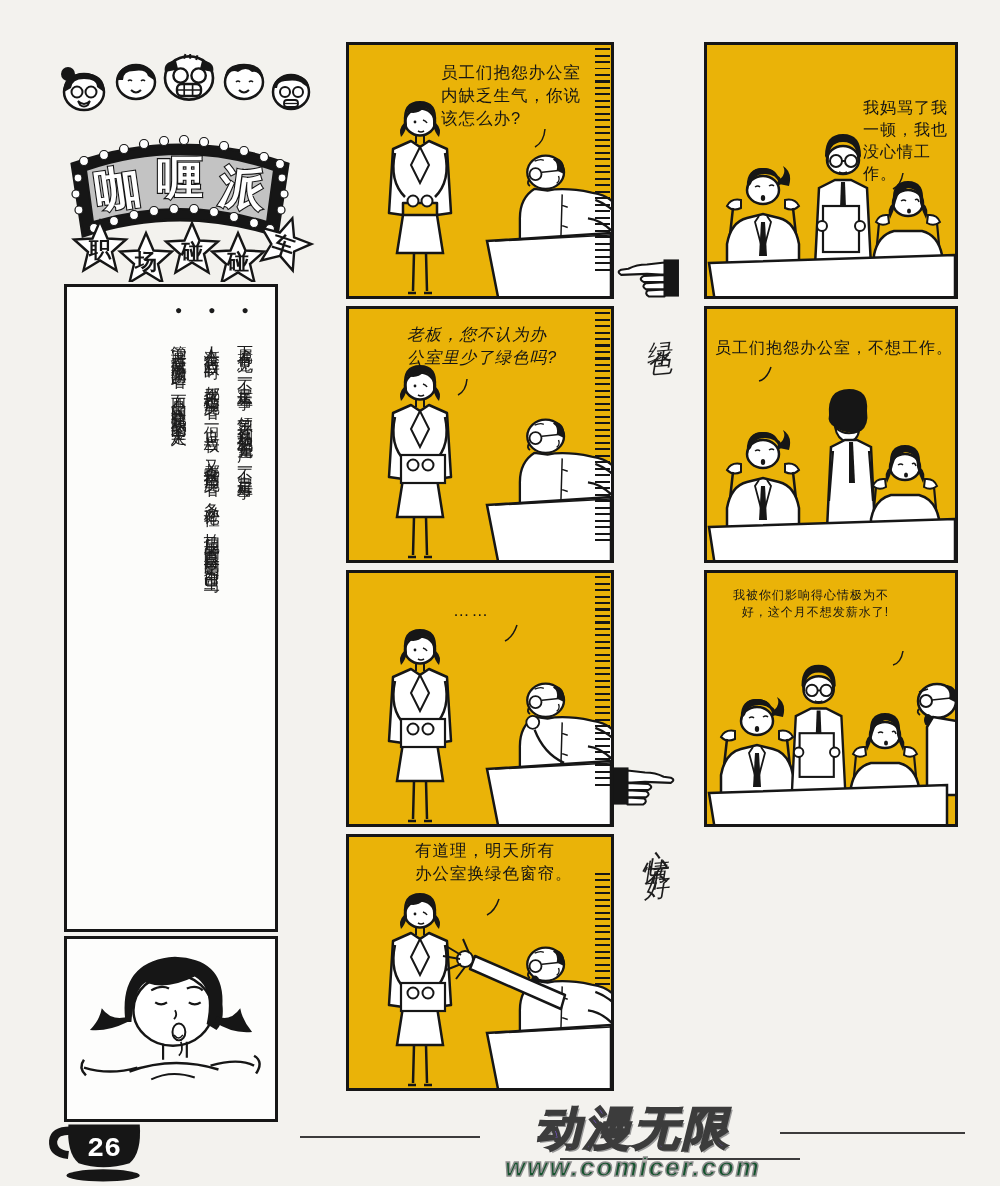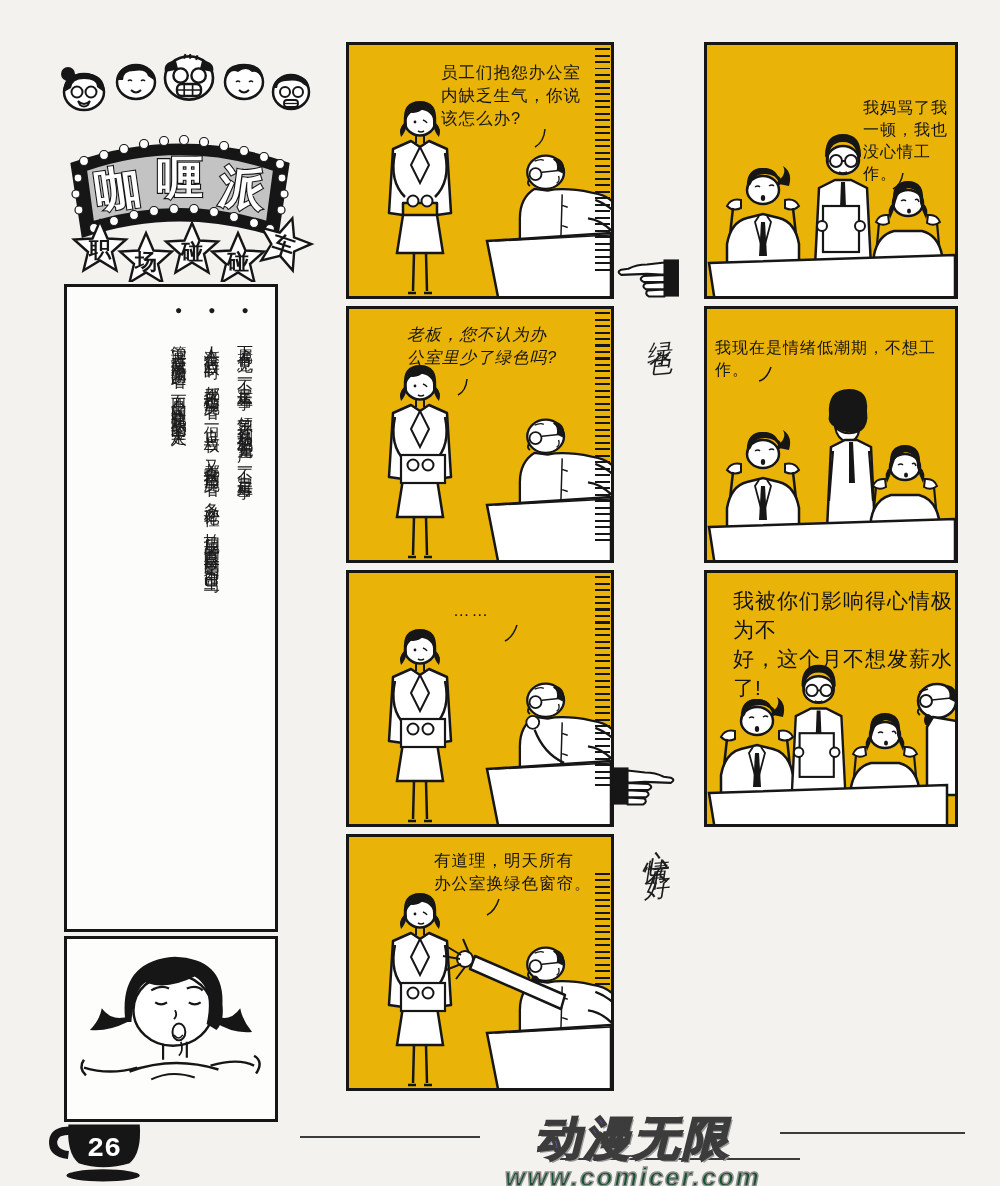--- a/index.html
+++ b/index.html
@@ -47,25 +47,25 @@
   }
   .panel svg.scene { position:absolute; left:0; top:0; }
   .speech {
     position:absolute; z-index:3;
     font-size:16.5px; line-height:1.38; letter-spacing:1px;
     white-space:pre-line; color:#141414;
   }
   .sp-m1 { left:92px;  top:16px; }
   .sp-m2 { left:58px;  top:14px;font-style:italic; }
   .sp-m3 { left:104px; top:26px; letter-spacing:2px; }
-  .sp-m4 { left:66px;  top:12px;margin-left:19px; }
+  .sp-m4 { left:66px;  top:2px; }
   .sp-r1 { left:12px;  top:34px; }
   .sp-r2 { left:156px; top:52px; font-size:16px; }
   .sp-r3 { left:8px;   top:28px; font-size:16px; }
-  .sp-r4 { left:26px;  top:14px; font-size:21px; }
+  .sp-r4 { left:26px;  top:14px; font-size:12px;text-align:right; }
   .blinds {
     position:absolute; right:1px; width:15px; z-index:2;
     background:repeating-linear-gradient(to bottom,#161616 0 2px,transparent 2px 6.5px);
   }
   .bl-1 { top:3px; height:90%; }
   .bl-2 { top:3px; height:93%; }
   .bl-3 { top:3px; height:84%; }
   .bl-4 { top:36px; height:46%; }
 
   
@@ -82,21 +82,20 @@
   }
 
   
   .cup { left:46px; top:1118px; width:106px; height:66px;font-family:Liberation Mono, monospace; }
   .watermark { left:468px; top:1104px; width:330px; text-align:center; z-index:5; }
   .wm-title {
     font-size:46px; font-weight:900; font-style:italic; letter-spacing:3px;
     color:#8b5cf6; -webkit-text-stroke:2px #3c3c3c;
     text-shadow:2px 2px 0 #9a9a9a;
     line-height:1.05;
-    margin-top:10px;
   }
   .wm-url {
     font-size:26px; font-weight:800; font-style:italic; letter-spacing:2px;
     color:#14532d; -webkit-text-stroke:1.5px #8f8f8f;
   }
   .wm-line { position:absolute; height:2px; background:#3c3c3c; }
   .wm-line-a { left:300px; top:1136px; width:180px; }
   .wm-line-b { left:780px; top:1132px; width:185px; }
   .wm-line-c { left:560px; top:1158px; width:240px; height:2px; }
 </style>
@@ -445,21 +444,21 @@
     <svg class="scene" width="248" height="257" viewBox="0 0 248 257">
       <path d="M196,128 q-2,12 -10,16" stroke="#161616" stroke-width="1.5" fill="none"></path>
       <use href="#g-emp-a" transform="translate(10,115)"></use>
       <use href="#g-emp-b" transform="translate(88,85)"></use>
       <use href="#g-emp-c2" transform="translate(155,128)"></use>
       <path d="M2,218 L248,210 L248,254 L8,257 Z" fill="#fff" stroke="#161616" stroke-width="2.5"></path>
     </svg>
   </div>
 
   <div class="panel">
-    <div class="speech sp-r3">我现在是情绪低潮期，不想工作。</div>
+    <div class="speech sp-r3">员工们抱怨办公室，不想工作。</div>
     <svg class="scene" width="248" height="257" viewBox="0 0 248 257">
       <path d="M64,58 q-4,12 -12,14" stroke="#161616" stroke-width="1.5" fill="none"></path>
       <use href="#g-emp-a" transform="translate(10,115)"></use>
       <use href="#g-emp-down" transform="translate(98,72)"></use>
       <use href="#g-emp-c2" transform="translate(152,128)"></use>
       <path d="M2,218 L248,210 L248,254 L8,257 Z" fill="#fff" stroke="#161616" stroke-width="2.5"></path>
     </svg>
   </div>
 
   <div class="panel">

